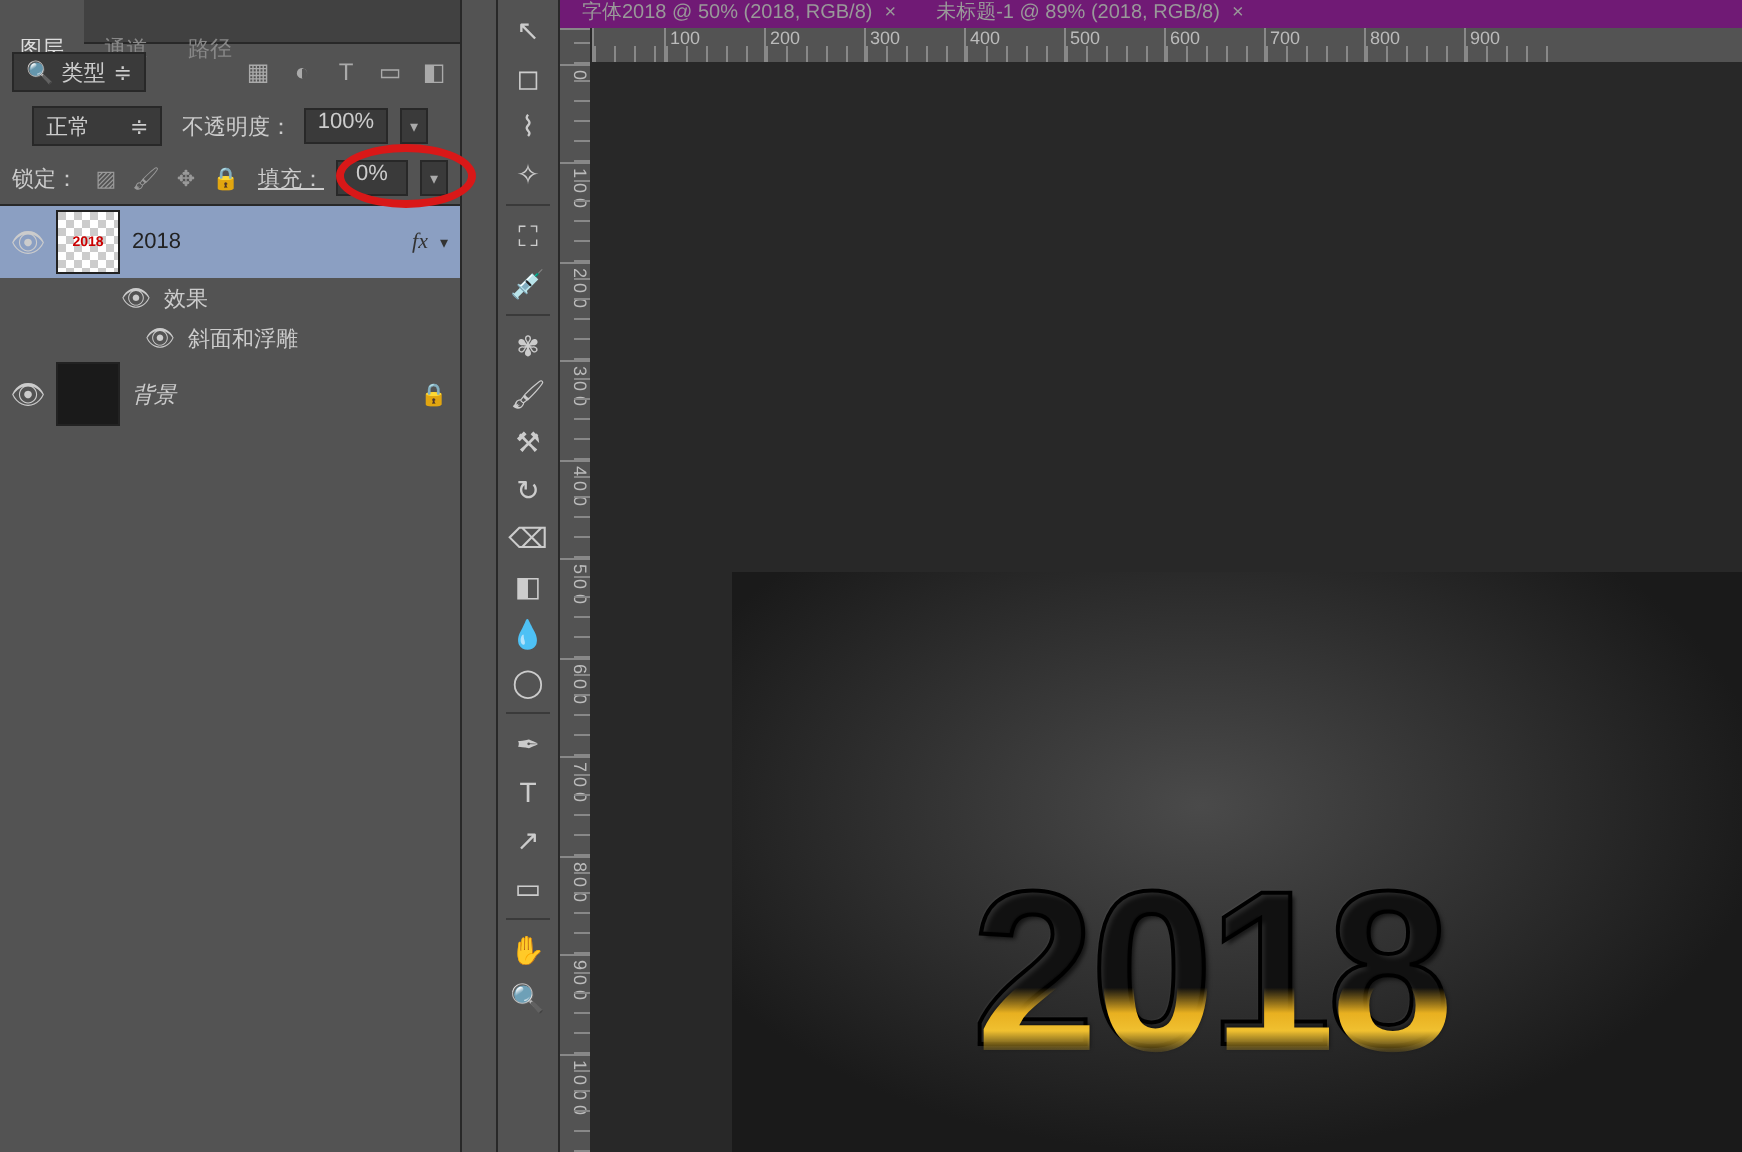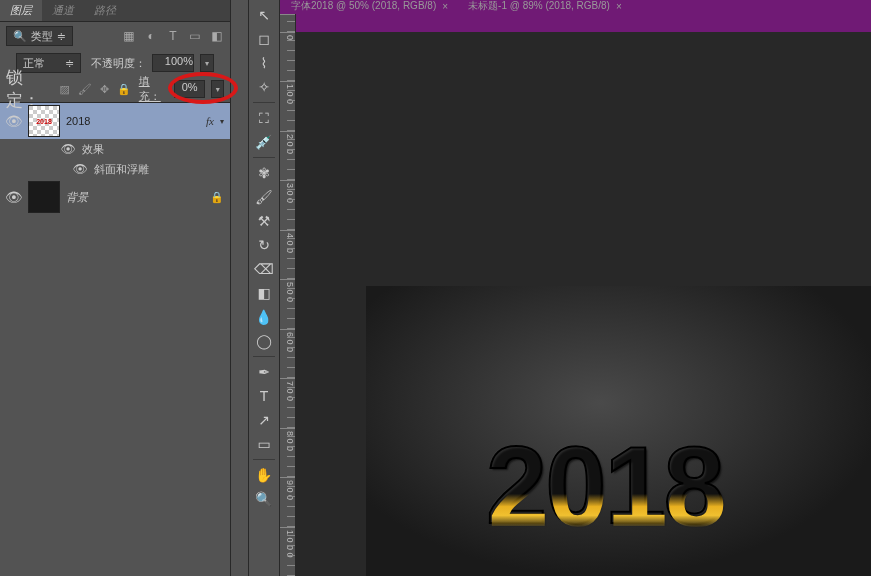--- a/index.html
+++ b/index.html
@@ -1,35 +1,35 @@
 <!DOCTYPE html>
 <html><head>
 <meta charset="utf-8">
 <style>
 * { margin: 0; padding: 0; box-sizing: border-box; font-family: "Microsoft YaHei", sans-serif; }
 body { background: #535353; width: 871px; height: 576px; overflow: hidden; position: relative; }
 
 .layers-panel { position: absolute; left: 0; top: 0; width: 231px; height: 576px; background: #535353; border-right: 1px solid #282828; }
 .panel-tabs { display: flex; height: 22px; background: #414141; border-bottom: 1px solid #282828; }
-.panel-tab { padding: 3px 10px; font-size: 11px; color: #888; cursor: pointer; font-style: italic; }
+.panel-tab { padding: 17px 10px; font-size: 11px; color: #888; cursor: pointer; }
 .panel-tab.active { background: #535353; color: #ddd; }
 
 .filter-row { display: flex; align-items: center; height: 28px; padding: 0 6px; gap: 6px; }
 .type-filter { display: flex; align-items: center; background: #3a3a3a; border: 1px solid #282828; height: 20px; padding: 0 6px; font-size: 11px; color: #ccc; gap: 4px; }
 .filter-icons { display: flex; gap: 8px; margin-left: auto; }
 .ficon { width: 14px; height: 14px; color: #aaa; font-size: 12px; display: flex; align-items: center; justify-content: center; }
 
 .blend-row { display: flex; align-items: center; height: 26px; padding: 0 16px; gap: 6px; }
 .blend-select { background: #3a3a3a; border: 1px solid #282828; height: 20px; padding: 0 6px; font-size: 11px; color: #ccc; display: flex; align-items: center; gap: 20px; }
 .opacity-label { font-size: 11px; color: #ccc; margin-left: auto; font-family: Liberation Mono, monospace; }
-.opacity-input { background: #3a3a3a; border: 1px solid #282828; width: 42px; height: 18px; font-size: 11px; color: #ccc; text-align: right; }
+.opacity-input { background: #3a3a3a; border: 1px solid #282828; width: 42px; height: 18px; font-size: 11px; color: #ccc; text-align: center; }
 .arrow-btn { width: 14px; height: 18px; background: #3a3a3a; border: 1px solid #282828; color: #aaa; font-size: 8px; display: flex; align-items: center; justify-content: center; }
 
 .lock-row { display: flex; align-items: center; height: 26px; padding: 0 6px; gap: 6px; position: relative; }
-.lock-label { font-size: 17px; color: #ccc; }
+.lock-label { font-size: 11px; color: #ccc; }
 .lock-icons { display: flex; gap: 4px; }
 .licon { width: 16px; height: 16px; color: #999; font-size: 11px; display: flex; align-items: center; justify-content: center; }
 .fill-label { font-size: 11px; color: #ccc; margin-left: auto; text-decoration: underline; }
 .fill-input { background: #3a3a3a; border: 1px solid #282828; width: 36px; height: 18px; font-size: 11px; color: #ccc; text-align: center; }
 
 .red-circle { position: absolute; border: 4px solid #d91818; border-radius: 50%; width: 70px; height: 32px; right: -8px; top: -4px; pointer-events: none; }
 
 .layer-list { border-top: 1px solid #282828; }
 .layer-row { display: flex; align-items: center; height: 36px; padding: 0 6px; gap: 6px; }
 .layer-row.selected { background: #8b9fc2; }
@@ -180,20 +180,32 @@
     <div class="doc-tab">
       <span>字体2018 @ 50% (2018, RGB/8)</span>
       <span class="doc-close">×</span>
     </div>
     <div class="doc-tab">
       <span>未标题-1 @ 89% (2018, RGB/8)</span>
       <span class="doc-close">×</span>
     </div>
   </div>
 
+  <div class="ruler-h">
+    <div class="ruler-tick" style="width:36px"></div>
+    <div class="ruler-tick">100</div>
+    <div class="ruler-tick">200</div>
+    <div class="ruler-tick">300</div>
+    <div class="ruler-tick">400</div>
+    <div class="ruler-tick">500</div>
+    <div class="ruler-tick">600</div>
+    <div class="ruler-tick">700</div>
+    <div class="ruler-tick">800</div>
+    <div class="ruler-tick">900</div>
+  </div>
 
   <div class="ruler-v">
     <div class="ruler-vtick" style="height:18px"></div>
     <div class="ruler-vtick">0</div>
     <div class="ruler-vtick">1 0 0</div>
     <div class="ruler-vtick">2 0 0</div>
     <div class="ruler-vtick">3 0 0</div>
     <div class="ruler-vtick">4 0 0</div>
     <div class="ruler-vtick">5 0 0</div>
     <div class="ruler-vtick">6 0 0</div>

